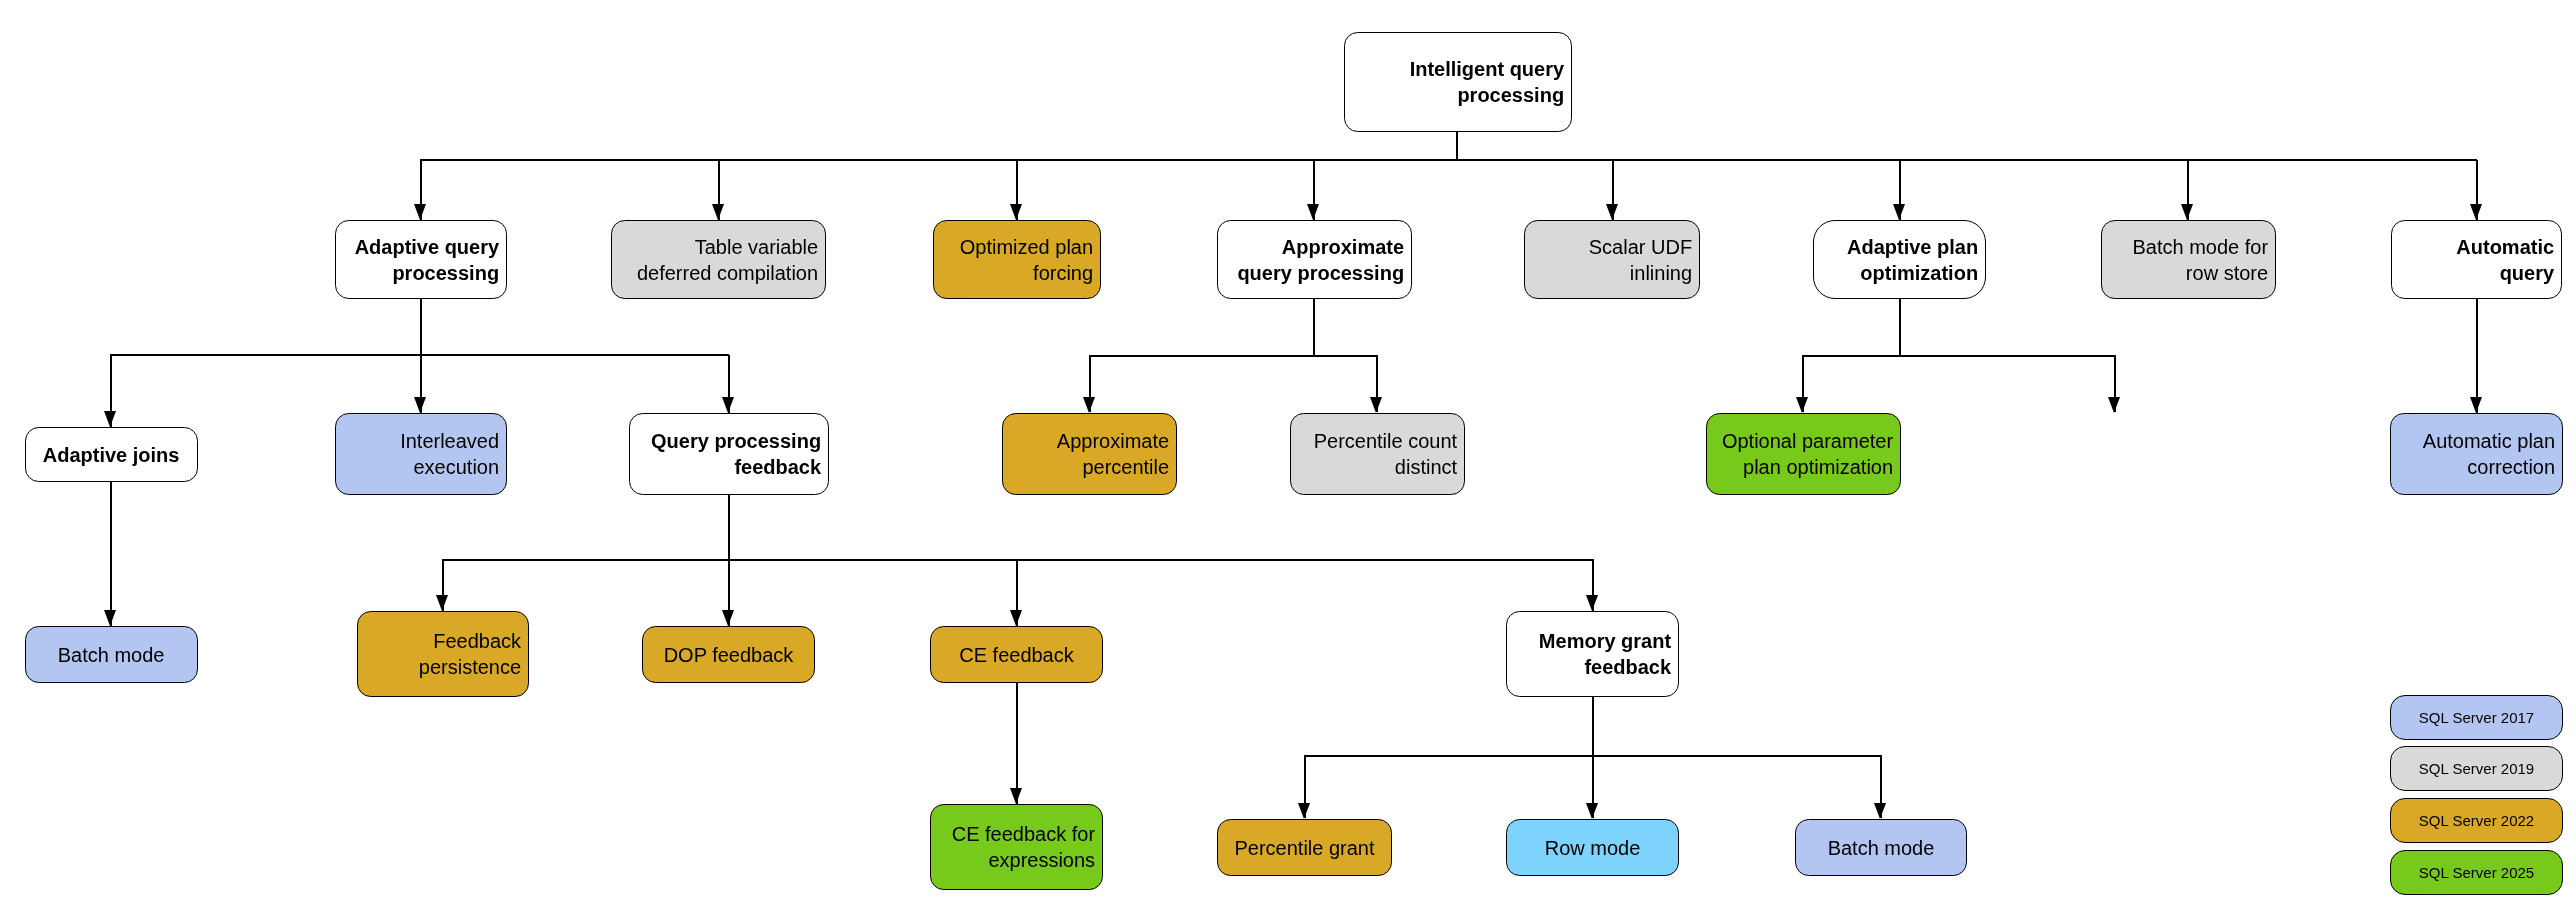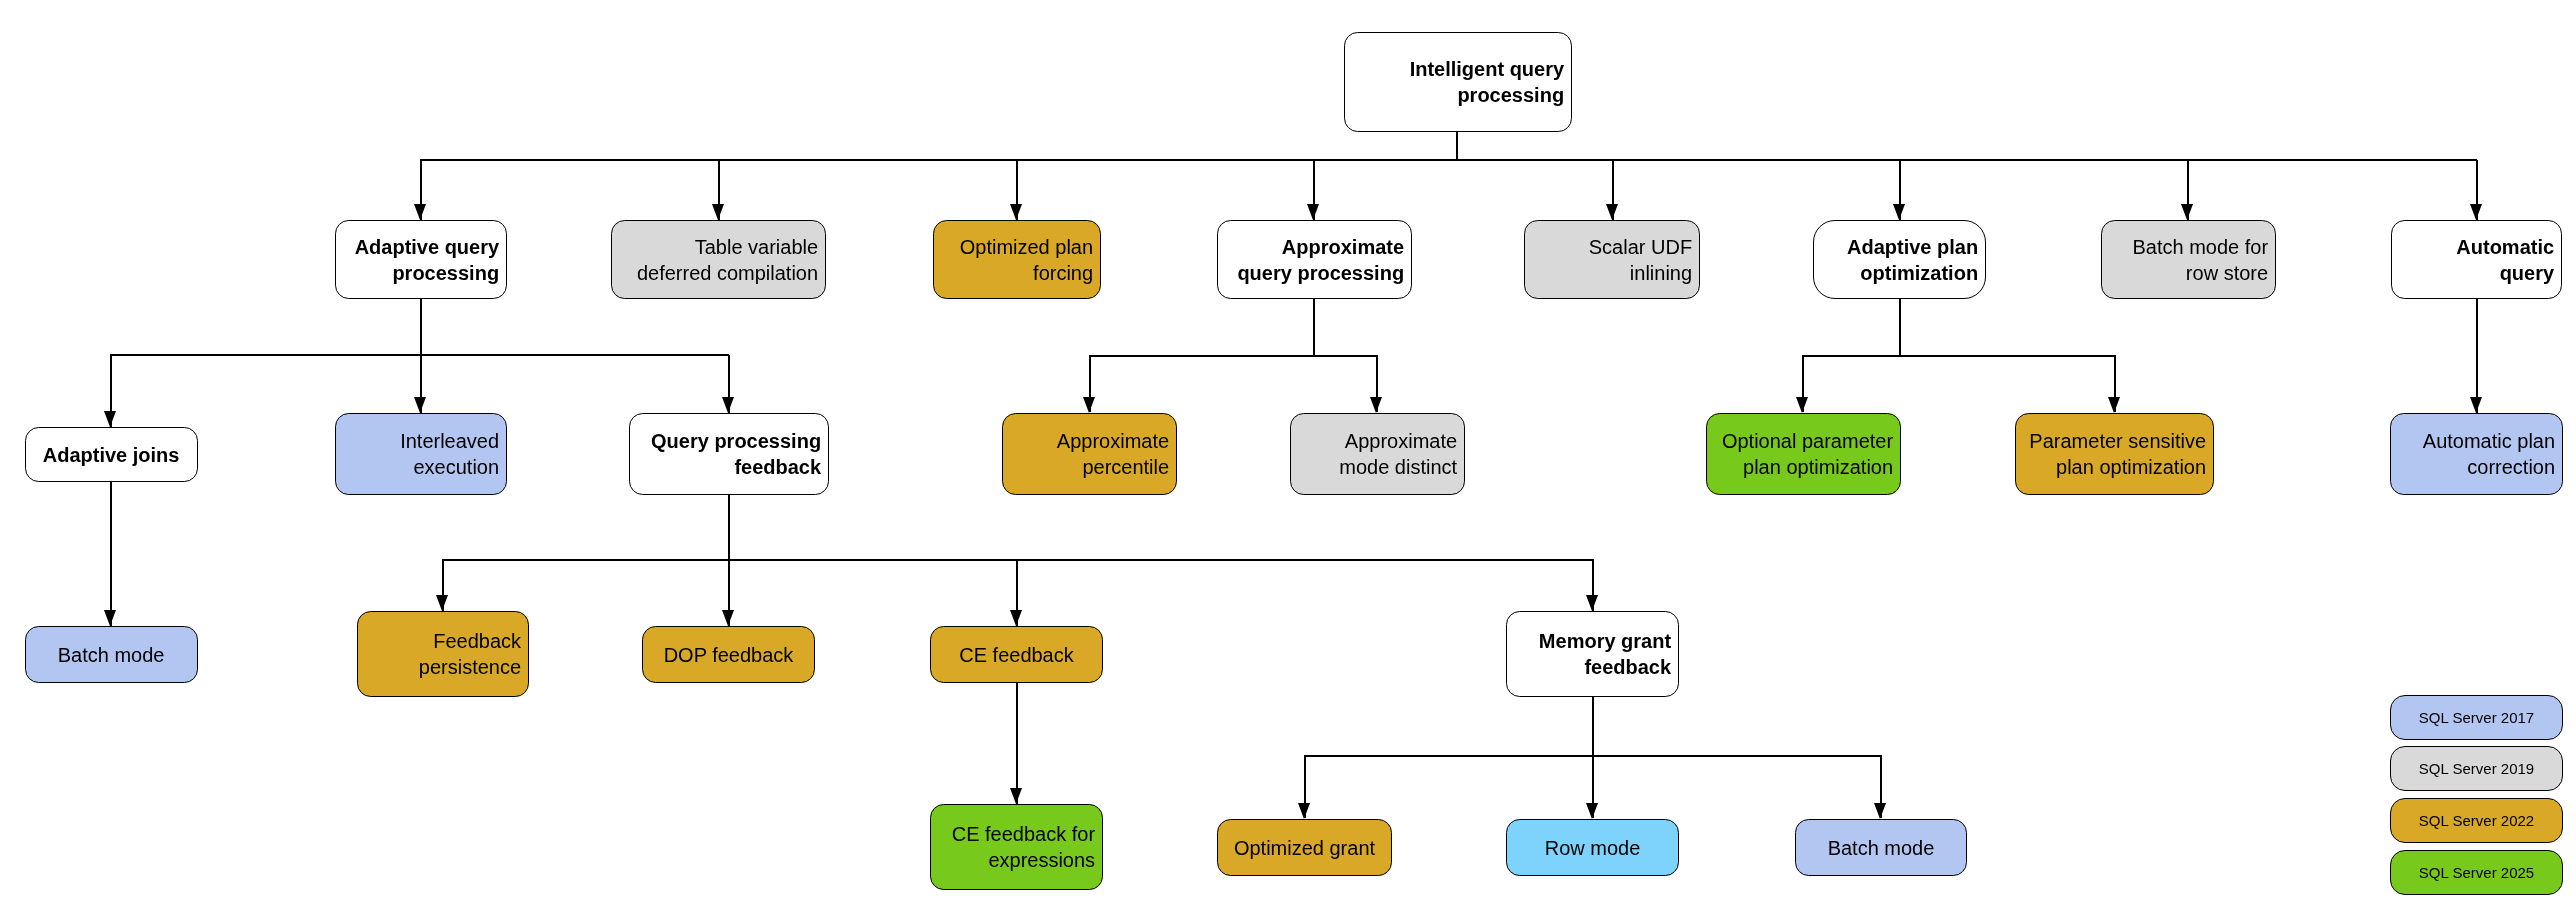--- a/index.html
+++ b/index.html
@@ -104,31 +104,30 @@
     <div class="node" style="left: 933px; top: 220px; width: 168px; height: 79px; background: rgb(217, 168, 38);">Optimized plan forcing</div>
     <div class="node bold" style="left: 1217px; top: 220px; width: 195px; height: 79px; background: rgb(255, 255, 255);">Approximate query processing</div>
     <div class="node" style="left: 1524px; top: 220px; width: 176px; height: 79px; background: rgb(217, 217, 217);">Scalar UDF inlining</div>
     <div class="node bold" style="left: 1813px; top: 220px; width: 173px; height: 79px; background: rgb(255, 255, 255); border-radius: 22px;">Adaptive plan optimization</div>
     <div class="node" style="left: 2101px; top: 220px; width: 175px; height: 79px; background: rgb(217, 217, 217);">Batch mode for row store</div>
     <div class="node bold" style="left: 2391px; top: 220px; width: 171px; height: 79px; background: rgb(255, 255, 255);">Automatic query</div>
     <div class="node bold" style="left: 24.6px; top: 427px; width: 173px; height: 55px; background: rgb(255, 255, 255);">Adaptive joins</div>
     <div class="node" style="left: 335px; top: 413px; width: 172px; height: 82px; background: rgb(179, 198, 241);">Interleaved execution</div>
     <div class="node bold" style="left: 629px; top: 413px; width: 200px; height: 82px; background: rgb(255, 255, 255);">Query processing feedback</div>
     <div class="node" style="left: 1002px; top: 413px; width: 175px; height: 82px; background: rgb(217, 168, 38);">Approximate percentile</div>
-    <div class="node" style="left: 1290px; top: 413px; width: 175px; height: 82px; background: rgb(217, 217, 217);">Approximate mode distinct</div>
+    <div class="node" style="left: 1290px; top: 413px; width: 175px; height: 82px; background: rgb(217, 217, 217);">Percentile count distinct</div>
     <div class="node" style="left: 1706px; top: 413px; width: 195px; height: 82px; background: rgb(119, 202, 28);">Optional parameter plan optimization</div>
-    <div class="node" style="left: 2015px; top: 413px; width: 199px; height: 82px; background: rgb(217, 168, 38);">Parameter sensitive plan optimization</div>
     <div class="node" style="left: 2390px; top: 413px; width: 173px; height: 82px; background: rgb(179, 198, 241);">Automatic plan correction</div>
     <div class="node" style="left: 24.6px; top: 626px; width: 173px; height: 57px; background: rgb(179, 198, 241);">Batch mode</div>
     <div class="node" style="left: 357px; top: 611px; width: 172px; height: 86px; background: rgb(217, 168, 38);">Feedback persistence</div>
     <div class="node" style="left: 642px; top: 626px; width: 173px; height: 57px; background: rgb(217, 168, 38);">DOP feedback</div>
     <div class="node" style="left: 930px; top: 626px; width: 173px; height: 57px; background: rgb(217, 168, 38);">CE feedback</div>
     <div class="node bold" style="left: 1506px; top: 611px; width: 173px; height: 86px; background: rgb(255, 255, 255);">Memory grant feedback</div>
     <div class="node" style="left: 930px; top: 804px; width: 173px; height: 86px; background: rgb(119, 202, 28);">CE feedback for expressions</div>
-    <div class="node" style="left: 1217px; top: 819px; width: 175px; height: 57px; background: rgb(217, 168, 38);">Optimized grant</div>
+    <div class="node" style="left: 1217px; top: 819px; width: 175px; height: 57px; background: rgb(217, 168, 38);">Percentile grant</div>
     <div class="node" style="left: 1506px; top: 819px; width: 173px; height: 57px; background: #7dd3fc;">Row mode</div>
     <div class="node" style="left: 1795px; top: 819px; width: 172px; height: 57px; background: rgb(179, 198, 241);">Batch mode</div>
     <div class="legend-item" style="left: 2390px; top: 695px; width: 173px; height: 45px; background: rgb(179, 198, 241);">SQL Server 2017</div>
     <div class="legend-item" style="left: 2390px; top: 746px; width: 173px; height: 45px; background: rgb(217, 217, 217);">SQL Server 2019</div>
     <div class="legend-item" style="left: 2390px; top: 798px; width: 173px; height: 45px; background: rgb(217, 168, 38);">SQL Server 2022</div>
     <div class="legend-item" style="left: 2390px; top: 850px; width: 173px; height: 45px; background: rgb(119, 202, 28);">SQL Server 2025</div>
   </div>
 
 
 </body></html>

